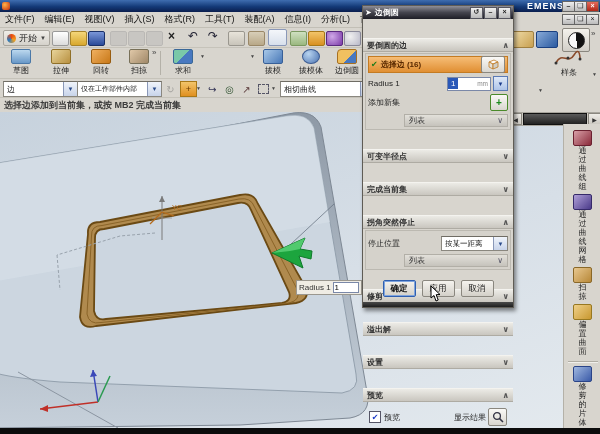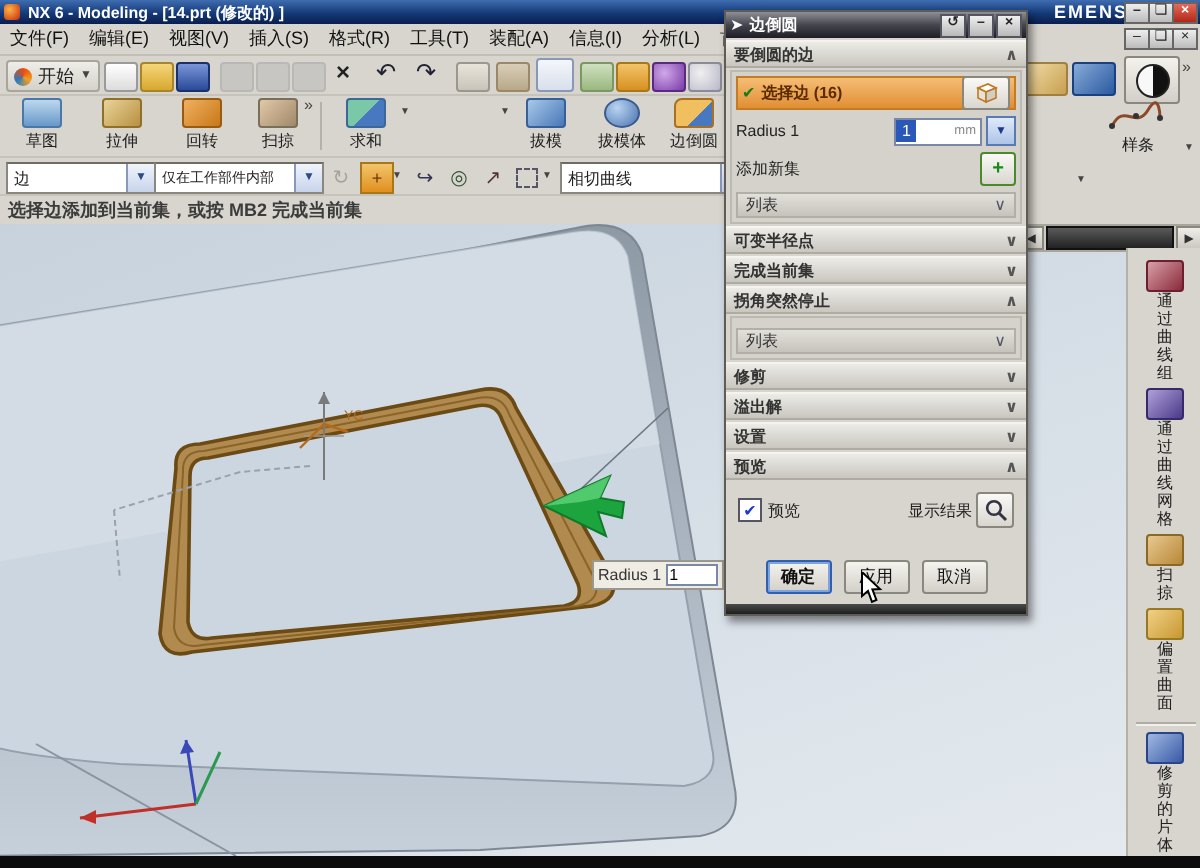--- a/index.html
+++ b/index.html
@@ -34,32 +34,32 @@
   .combo .dd{margin-left:auto;width:13px;height:100%;background:linear-gradient(#f0f4fb,#c8d4ea);
     border-left:1px solid #8a98b8;color:#2a4a8a;font-size:6px;display:flex;align-items:center;justify-content:center;}
   .sb-ico{width:15px;height:14px;border:1px solid transparent;display:inline-flex;align-items:center;justify-content:center;font-size:10px;}
   
   .dialog{left:362px;top:5px;width:150px;height:301px;background:#d8d5ce;
     border:1px solid #5f5c55;box-shadow:2px 3px 4px rgba(0,0,0,.45);z-index:50;}
   .dlg-title{height:13px;background:linear-gradient(180deg,#8f8f98 0%,#45454e 50%,#1e1e26 100%);
     color:#fff;font-size:8px;font-weight:bold;display:flex;align-items:center;padding:0 2px;}
   .dlg-title .t-btn{width:11px;height:10px;margin-left:1px;background:linear-gradient(#efefef,#b9b9b9);
     border:1px solid #55555f;color:#222;font-size:7px;line-height:8px;text-align:center;}
-  .sec{height:12px;margin-top:1px;background:linear-gradient(#ecebe6,#c9c6bf);
+  .sec{height:12px;margin-top:19px;background:linear-gradient(#ecebe6,#c9c6bf);
     border-top:1px solid #f4f3ef;border-bottom:1px solid #aeaba3;
     display:flex;align-items:center;padding:0 4px;font-size:8px;font-weight:bold;color:#333;}
   .sec .chev{margin-left:auto;color:#555;font-size:8px;}
   .grp{margin:1px 2px;border:1px solid #bcb9b1;background:#d5d2cb;padding:2px 2px;}
   .sel-row{height:15px;background:linear-gradient(#f6bd76,#e08f33);border:1px solid #c47b22;
     display:flex;align-items:center;padding:0 2px;font-size:8px;color:#5a2a00;font-weight:bold;}
   .mini-btn{width:22px;height:15px;background:linear-gradient(#faf9f6,#d9d6cf);
     border:1px solid #8a877f;border-radius:2px;display:flex;align-items:center;justify-content:center;}
   .row{display:flex;align-items:center;margin-top:3px;font-size:8px;color:#222;}
   .subsec{height:11px;margin-top:3px;background:linear-gradient(#e2e0da,#c6c3bc);
-    border:1px solid #b2afa7;display:flex;align-items:center;padding:0 4px;font-size:8px;color:#333;}
+    border:1px solid #b2afa7;display:flex;align-items:center;padding:0 4px;font-size:8px;color:#333;margin-left:36px;}
   .subsec .chev{margin-left:auto;color:#556;}
   .btn{height:15px;padding:0 7px;background:linear-gradient(#f5f3ee,#d3d0c9);
     border:1px solid #8a877f;border-radius:2px;font-size:8.5px;display:inline-flex;align-items:center;color:#111;}
   .btn.def{border:1px solid #2f5fb0;box-shadow:0 0 0 1px #7fa4dd inset;font-weight:bold;}
   
   .rstrip{left:563px;top:124px;width:37px;height:304px;background:#d8d5ce;border-left:1px solid #b4b1a8;}
   .rtool{width:37px;text-align:center;margin-top:3px;}
   .rtool .rlbl{font-size:8px;line-height:9px;color:#222;width:14px;margin:0 auto;word-break:break-all;}
   .ric{width:17px;height:14px;margin:0 auto;border-radius:2px;}
   .scrollbar{left:508px;top:112px;width:92px;height:12px;background:#cfccc4;border:1px solid #a8a59d;display:flex;align-items:center;}
@@ -73,21 +73,20 @@
     font-family:"Liberation Sans",sans-serif;}
   svg{display:block;}
 </style>
 </head>
 <body>
 
 <div class="app">
 
   <div class="abs titlebar">
     <span class="abs" style="left:2px;top:2px;width:8px;height:8px;background:radial-gradient(circle at 35% 35%,#ffb24a,#c22a0a);border-radius:2px;"></span>
-    <span class="abs" style="left:14px;top:1px;white-space:nowrap;">NX 6 - Modeling - [14.prt (修改的) ]</span>
     <span class="abs" style="left:527px;top:1px;font-size:9px;letter-spacing:1px;">EMENS</span>
     <span class="abs tb-btn" style="left:561px;top:1px;">–</span>
     <span class="abs tb-btn" style="left:573px;top:1px;">❏</span>
     <span class="abs tb-btn close" style="left:585px;top:1px;">×</span>
   </div>
 
   <div class="abs menubar">
     <span class="menu-item">文件(F)</span>
     <span class="menu-item">编辑(E)</span>
     <span class="menu-item">视图(V)</span>
@@ -374,20 +373,27 @@
     <div class="sec">
       <span>完成当前集</span>
       <span class="chev">∨</span>
     </div>
     <div class="sec">
       <span>拐角突然停止</span>
       <span class="chev">∧</span>
     </div>
 
     <div class="grp">
+      <div class="row">
+        <span>停止位置</span>
+        <span class="combo" style="margin-left:auto;width:62px;height:13px;">
+          <span style="font-size:7.5px;">按某一距离</span>
+          <span class="dd">▼</span>
+        </span>
+      </div>
       <div class="subsec">
         <span>列表</span>
         <span class="chev">∨</span>
       </div>
     </div>
 
     <div class="sec">
       <span>修剪</span>
       <span class="chev">∨</span>
     </div>

